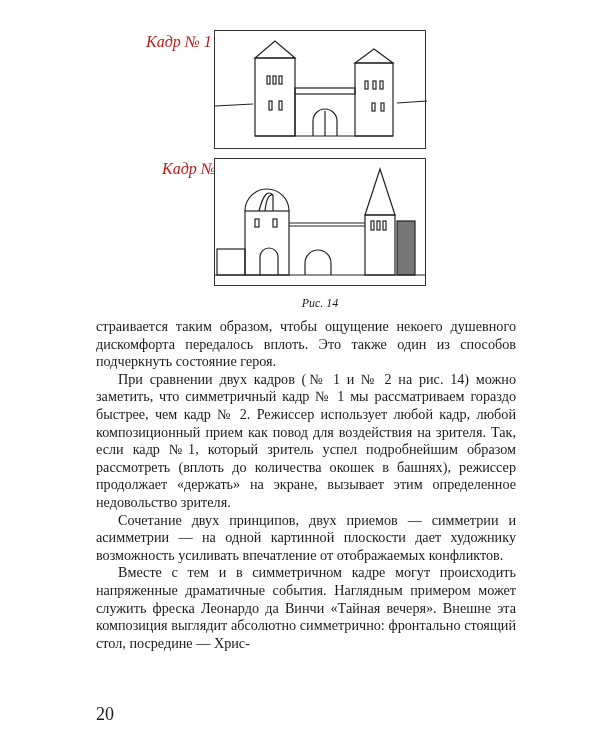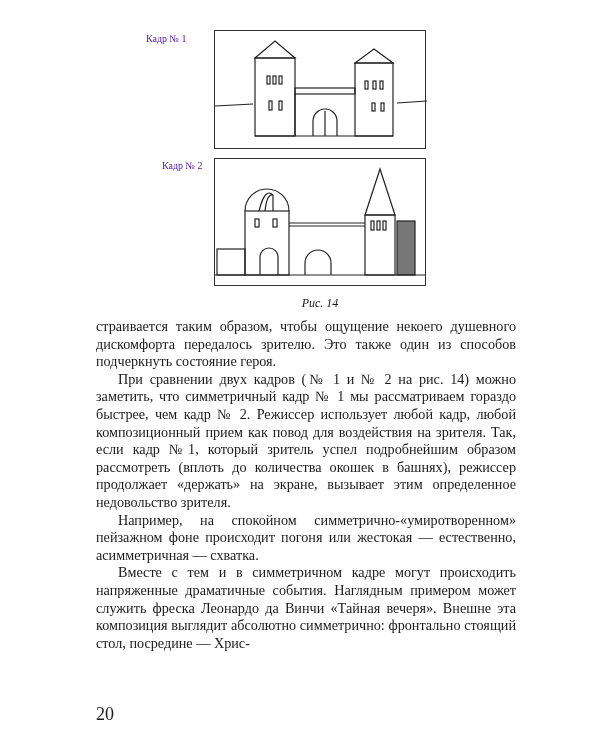--- a/index.html
+++ b/index.html
@@ -1,21 +1,21 @@
 <!DOCTYPE html>
 <html><head>
   <meta charset="utf-8">
   <style>
     html, body { margin: 0; padding: 0; }
     body {
       width: 600px; height: 750px; background: #ffffff; position: relative; overflow: hidden;
       font-family: "Liberation Serif", "DejaVu Serif", serif; color: #1a1a1a;
     }
     .label {
-      position: absolute; font-size: 10px; color: #4c1d95;
+      position: absolute; font-style: italic; font-size: 16px; color: #b91c1c;
     }
     .frame {
       position: absolute; border: 1.5px solid #333; background: #fff; box-sizing: border-box;
     }
     .frame svg { position: absolute; left: 0; top: 0; }
     .caption {
       position: absolute; left: 0; width: 640px; text-align: center;
       font-style: italic; font-size: 12px; top: 296px;
     }
     .text {
@@ -81,19 +81,19 @@
         <rect x="168" y="62" width="3" height="9"></rect>
       <rect x="182" y="62" width="18" height="54" fill="#777"></rect>
       <line x1="0" y1="116" x2="210" y2="116"></line>
     </g>
   </svg>
 </div>
 
 <div class="caption">Рис. 14</div>
 
 <div class="text">
-  <p>страивается таким образом, чтобы ощущение некоего душевного дискомфорта передалось зрителю. Это также один из способов подчеркнуть состояние героя.</p>
+  <p>страивается таким образом, чтобы ощущение некоего душевного дискомфорта передалось вплоть. Это также один из способов подчеркнуть состояние героя.</p>
   <p class="ind">При сравнении двух кадров (№ 1 и № 2 на рис. 14) можно заметить, что симметричный кадр № 1 мы рассматриваем гораздо быстрее, чем кадр № 2. Режиссер использует любой кадр, любой композиционный прием как повод для воздействия на зрителя. Так, если кадр №1, который зритель успел подробнейшим образом рассмотреть (вплоть до количества окошек в башнях), режиссер продолжает «держать» на экране, вызывает этим определенное недовольство зрителя.</p>
-  <p class="ind">Например, на спокойном симметрично-«умиротворенном» пейзажном фоне происходит погоня или жестокая — естественно, асимметричная — схватка.</p>
+  <p class="ind">Сочетание двух принципов, двух приемов — симметрии и асимметрии — на одной картинной плоскости дает художнику возможность усиливать впечатление от отображаемых конфликтов.</p>
   <p class="ind">Вместе с тем и в симметричном кадре могут происходить напряженные драматичные события. Наглядным примером может служить фреска Леонардо да Винчи «Тайная вечеря». Внешне эта композиция выглядит абсолютно симметрично: фронтально стоящий стол, посредине — Хрис-</p>
 </div>
 
 <div class="pagenum">20</div>
 
 </body></html>

